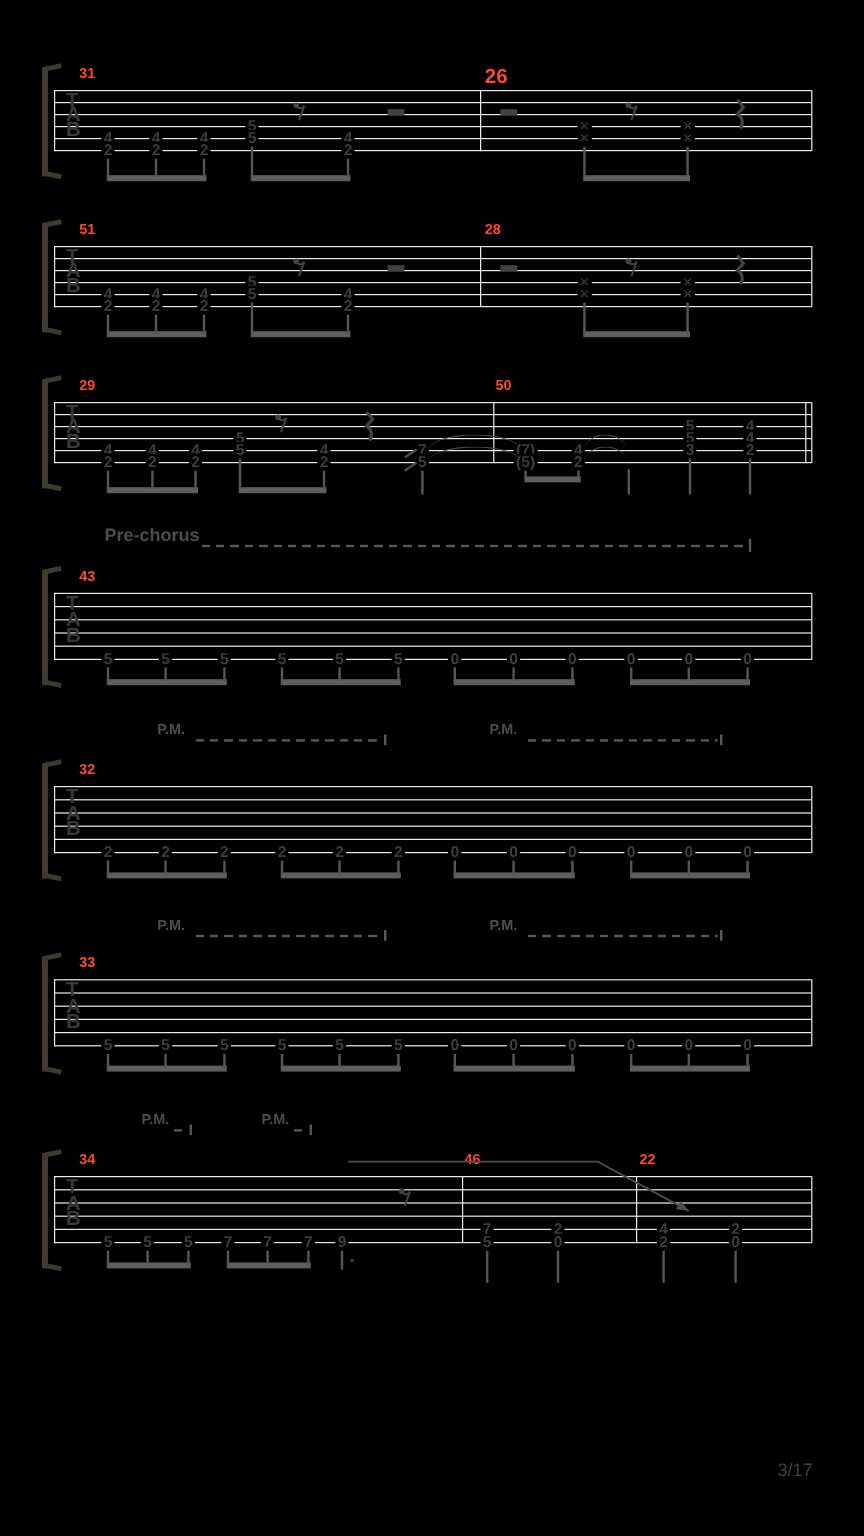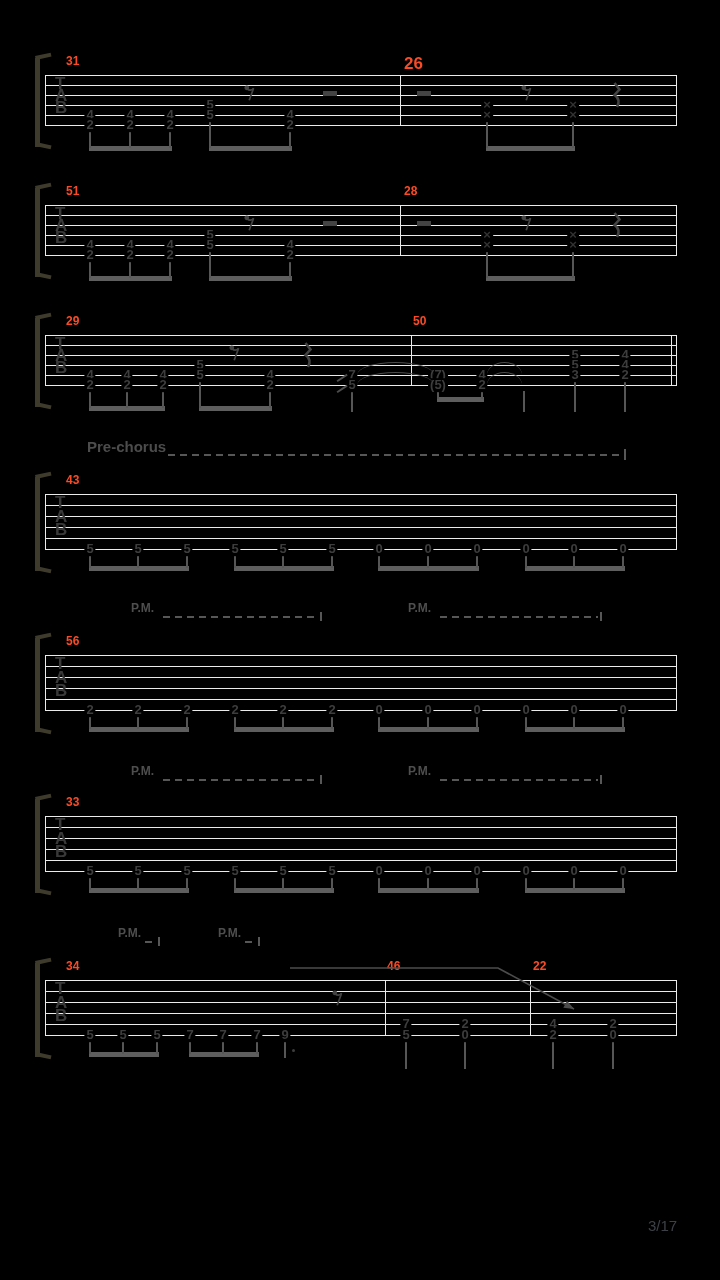--- a/index.html
+++ b/index.html
@@ -244,21 +244,21 @@
       <div class="a" style="left: 45px; top: 666px; width: 631px; height: 1px; background: rgb(235, 235, 235);"></div>
       <div class="a" style="left: 45px; top: 677px; width: 631px; height: 1px; background: rgb(235, 235, 235);"></div>
       <div class="a" style="left: 45px; top: 688px; width: 631px; height: 1px; background: rgb(235, 235, 235);"></div>
       <div class="a" style="left: 45px; top: 699px; width: 631px; height: 1px; background: rgb(235, 235, 235);"></div>
       <div class="a" style="left: 45px; top: 710px; width: 631px; height: 1px; background: rgb(235, 235, 235);"></div>
       <div class="a" style="left: 55px; top: 658.3px; font-size: 17px; font-weight: bold; color: rgb(57, 57, 57); line-height: 12px;">T</div>
       <div class="a" style="left: 55px; top: 671.5px; font-size: 17px; font-weight: bold; color: rgb(57, 57, 57); line-height: 12px;">A</div>
       <div class="a" style="left: 55px; top: 684.7px; font-size: 17px; font-weight: bold; color: rgb(57, 57, 57); line-height: 12px;">B</div>
       <div class="a" style="left: 45px; top: 655px; width: 1px; height: 56px; background: rgb(235, 235, 235);"></div>
       <div class="a" style="left: 676px; top: 655px; width: 1px; height: 56px; background: rgb(235, 235, 235);"></div>
-      <div class="a" style="left: 66px; top: 634px; font-size: 12px; font-weight: bold; color: rgb(251, 75, 38);">56</div>
+      <div class="a" style="left: 66px; top: 634px; font-size: 12px; font-weight: bold; color: rgb(251, 75, 38);">32</div>
       <div class="a" style="left: 89px; top: 727px; width: 100px; height: 5px; background: rgb(94, 94, 94);"></div>
       <div class="a" style="left: 234px; top: 727px; width: 100px; height: 5px; background: rgb(94, 94, 94);"></div>
       <div class="a" style="left: 378px; top: 727px; width: 101px; height: 5px; background: rgb(94, 94, 94);"></div>
       <div class="a" style="left: 525px; top: 727px; width: 100px; height: 5px; background: rgb(94, 94, 94);"></div>
       <div class="a" style="left: 89px; top: 716px; width: 2px; height: 13px; background: rgb(86, 86, 86);"></div>
       <div class="a" style="left: 90px; top: 710px; transform: translate(-50%, -50%); font-size: 13px; font-weight: bold; color: rgb(61, 61, 61); background: rgb(0, 0, 0); padding: 0px 2px; line-height: 1.05;">2</div>
       <div class="a" style="left: 137px; top: 716px; width: 2px; height: 13px; background: rgb(86, 86, 86);"></div>
       <div class="a" style="left: 138px; top: 710px; transform: translate(-50%, -50%); font-size: 13px; font-weight: bold; color: rgb(61, 61, 61); background: rgb(0, 0, 0); padding: 0px 2px; line-height: 1.05;">2</div>
       <div class="a" style="left: 186px; top: 716px; width: 2px; height: 13px; background: rgb(86, 86, 86);"></div>
       <div class="a" style="left: 187px; top: 710px; transform: translate(-50%, -50%); font-size: 13px; font-weight: bold; color: rgb(61, 61, 61); background: rgb(0, 0, 0); padding: 0px 2px; line-height: 1.05;">2</div>

